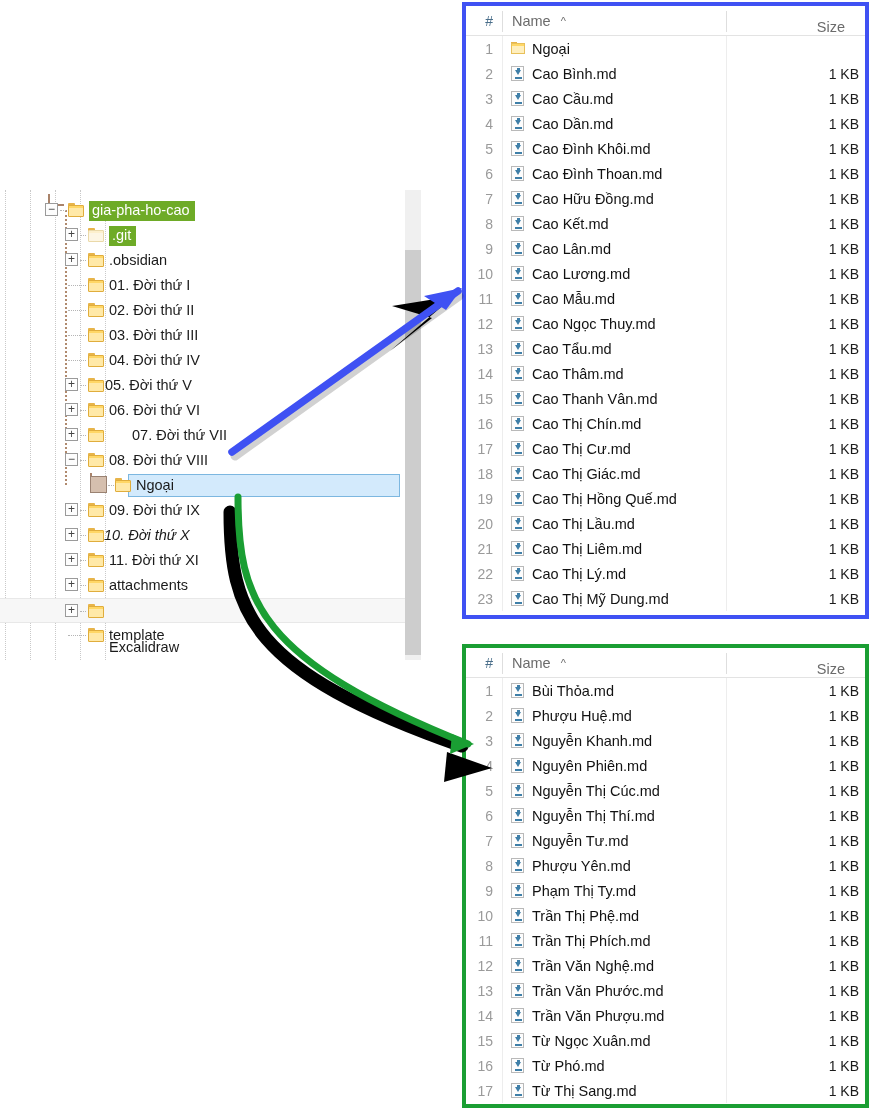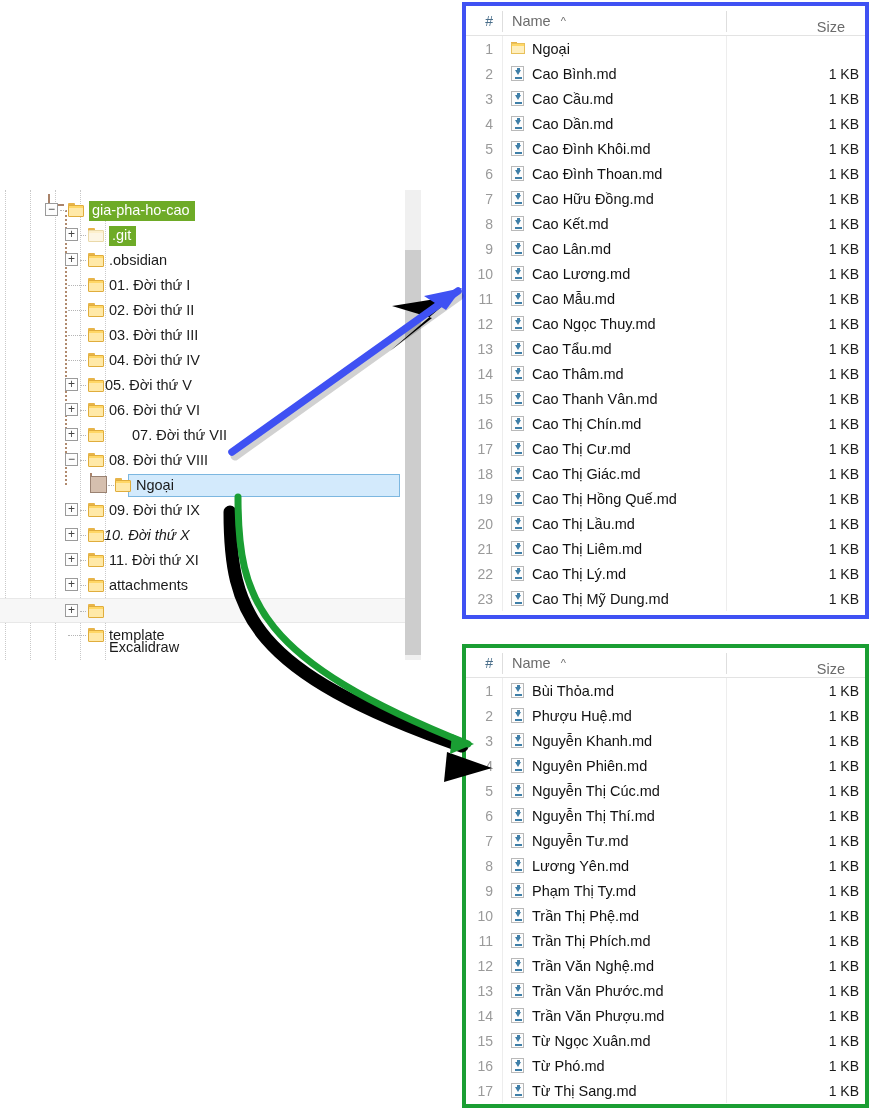--- a/index.html
+++ b/index.html
@@ -894,21 +894,21 @@
           <div class="num">8</div>
           <div class="vsep"></div>
           <div class="vsep2"></div>
           <div class="ico">
             <span class="mdico">
               <span class="stem"></span>
               <span class="arr"></span>
               <span class="base"></span>
             </span>
           </div>
-          <div class="name">Lương Yên.md</div>
+          <div class="name">Phượu Yên.md</div>
           <div class="size">1 KB</div>
         </div>
         <div class="fl-row">
           <div class="num">9</div>
           <div class="vsep"></div>
           <div class="vsep2"></div>
           <div class="ico">
             <span class="mdico">
               <span class="stem"></span>
               <span class="arr"></span>

